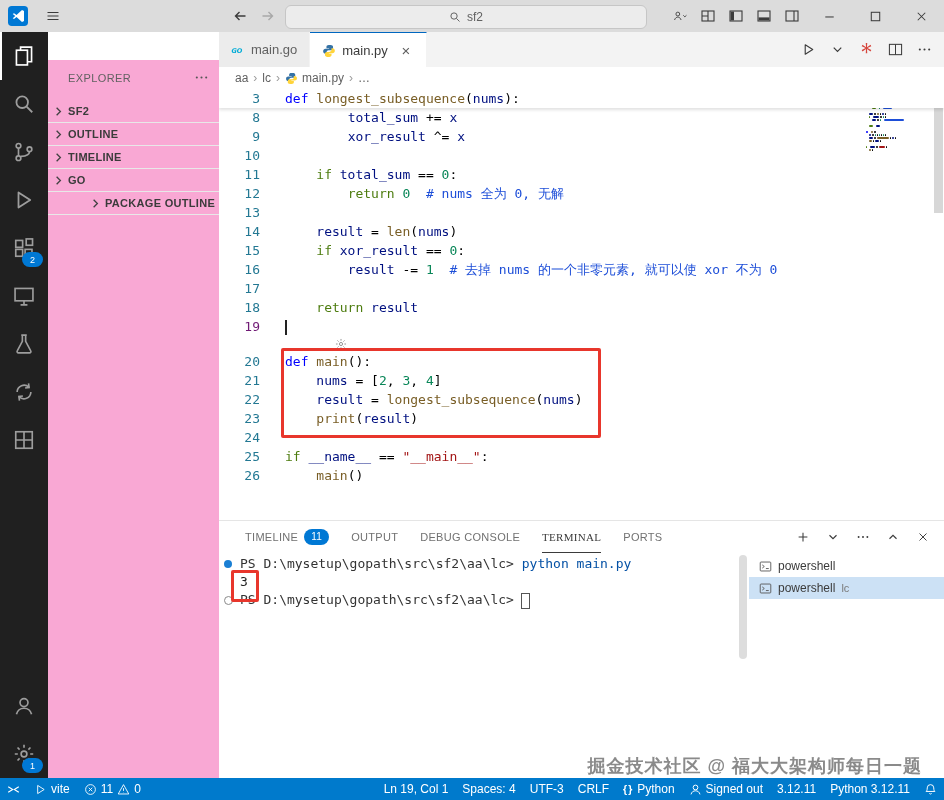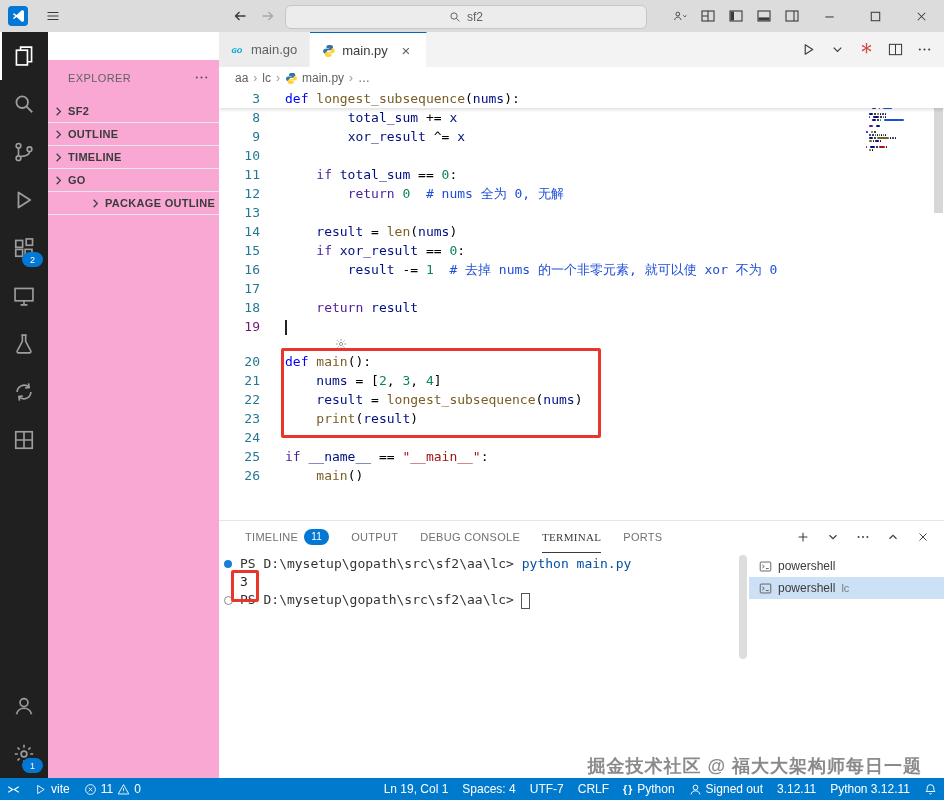--- a/index.html
+++ b/index.html
@@ -74,21 +74,21 @@
   .code-line{display:flex;height:19px;line-height:19px;}
   .code-line.sticky{position:relative;z-index:3;background:#fff;box-shadow:0 2px 3px rgba(0,0,0,.12);}
   .gutter{flex:0 0 50px;text-align:right;padding-right:9px;color:#237893;box-sizing:border-box;}
   .gutter.active{color:#701a75;}
   .code-text{padding-left:16px;white-space:pre;}
   .lens-row{height:16px;display:flex;align-items:center;}
   .lens-gear{margin-left:66px;width:12px;height:12px;color:#8a8a8a;}
   .lens-gear svg{width:12px;height:12px;}
   .ed-cursor{display:inline-block;width:1.5px;height:15px;background:#222;transform:translateY(3px);}
 
-  .tk-kw{color:#0000ff}.tk-ctrl{color:#4c1d95}.tk-fn{color:#795e26}.tk-var{color:#001080}
+  .tk-kw{color:#0000ff}.tk-ctrl{color:#4d7c0f}.tk-fn{color:#795e26}.tk-var{color:#001080}
   .tk-num{color:#098658}.tk-com{color:#1d4ed8}.tk-str{color:#a31515}.tk-pl{color:#000}
 
   .minimap{position:absolute;top:3px;right:38px;width:40px;}
   .mm-row{height:2px;margin-bottom:1px;white-space:nowrap;font-size:0;}
   .mm{display:inline-block;height:2px;background:currentColor;margin-right:1px;border-radius:1px;vertical-align:top;}
   .mm.space{background:transparent;}
   .ed-scrollbar{position:absolute;top:0;right:1px;width:9px;height:124px;background:rgba(110,110,110,.28);}
 
   
   .panel{position:absolute;left:0;right:0;top:488px;bottom:0;background:#fff;border-top:1px solid #e5e5e5;}
@@ -669,21 +669,21 @@
         </span>
       </div>
     <div id="status-right">
         <span class="sb-item">
           <span>Ln 19, Col 1</span>
         </span>
         <span class="sb-item">
           <span>Spaces: 4</span>
         </span>
         <span class="sb-item">
-          <span>UTF-7</span>
+          <span>UTF-3</span>
         </span>
         <span class="sb-item">
           <span>CRLF</span>
         </span>
         <span class="sb-item">
           <span><span class="braces">{}</span></span>
           <span>Python</span>
         </span>
         <span class="sb-item">
           <span>

